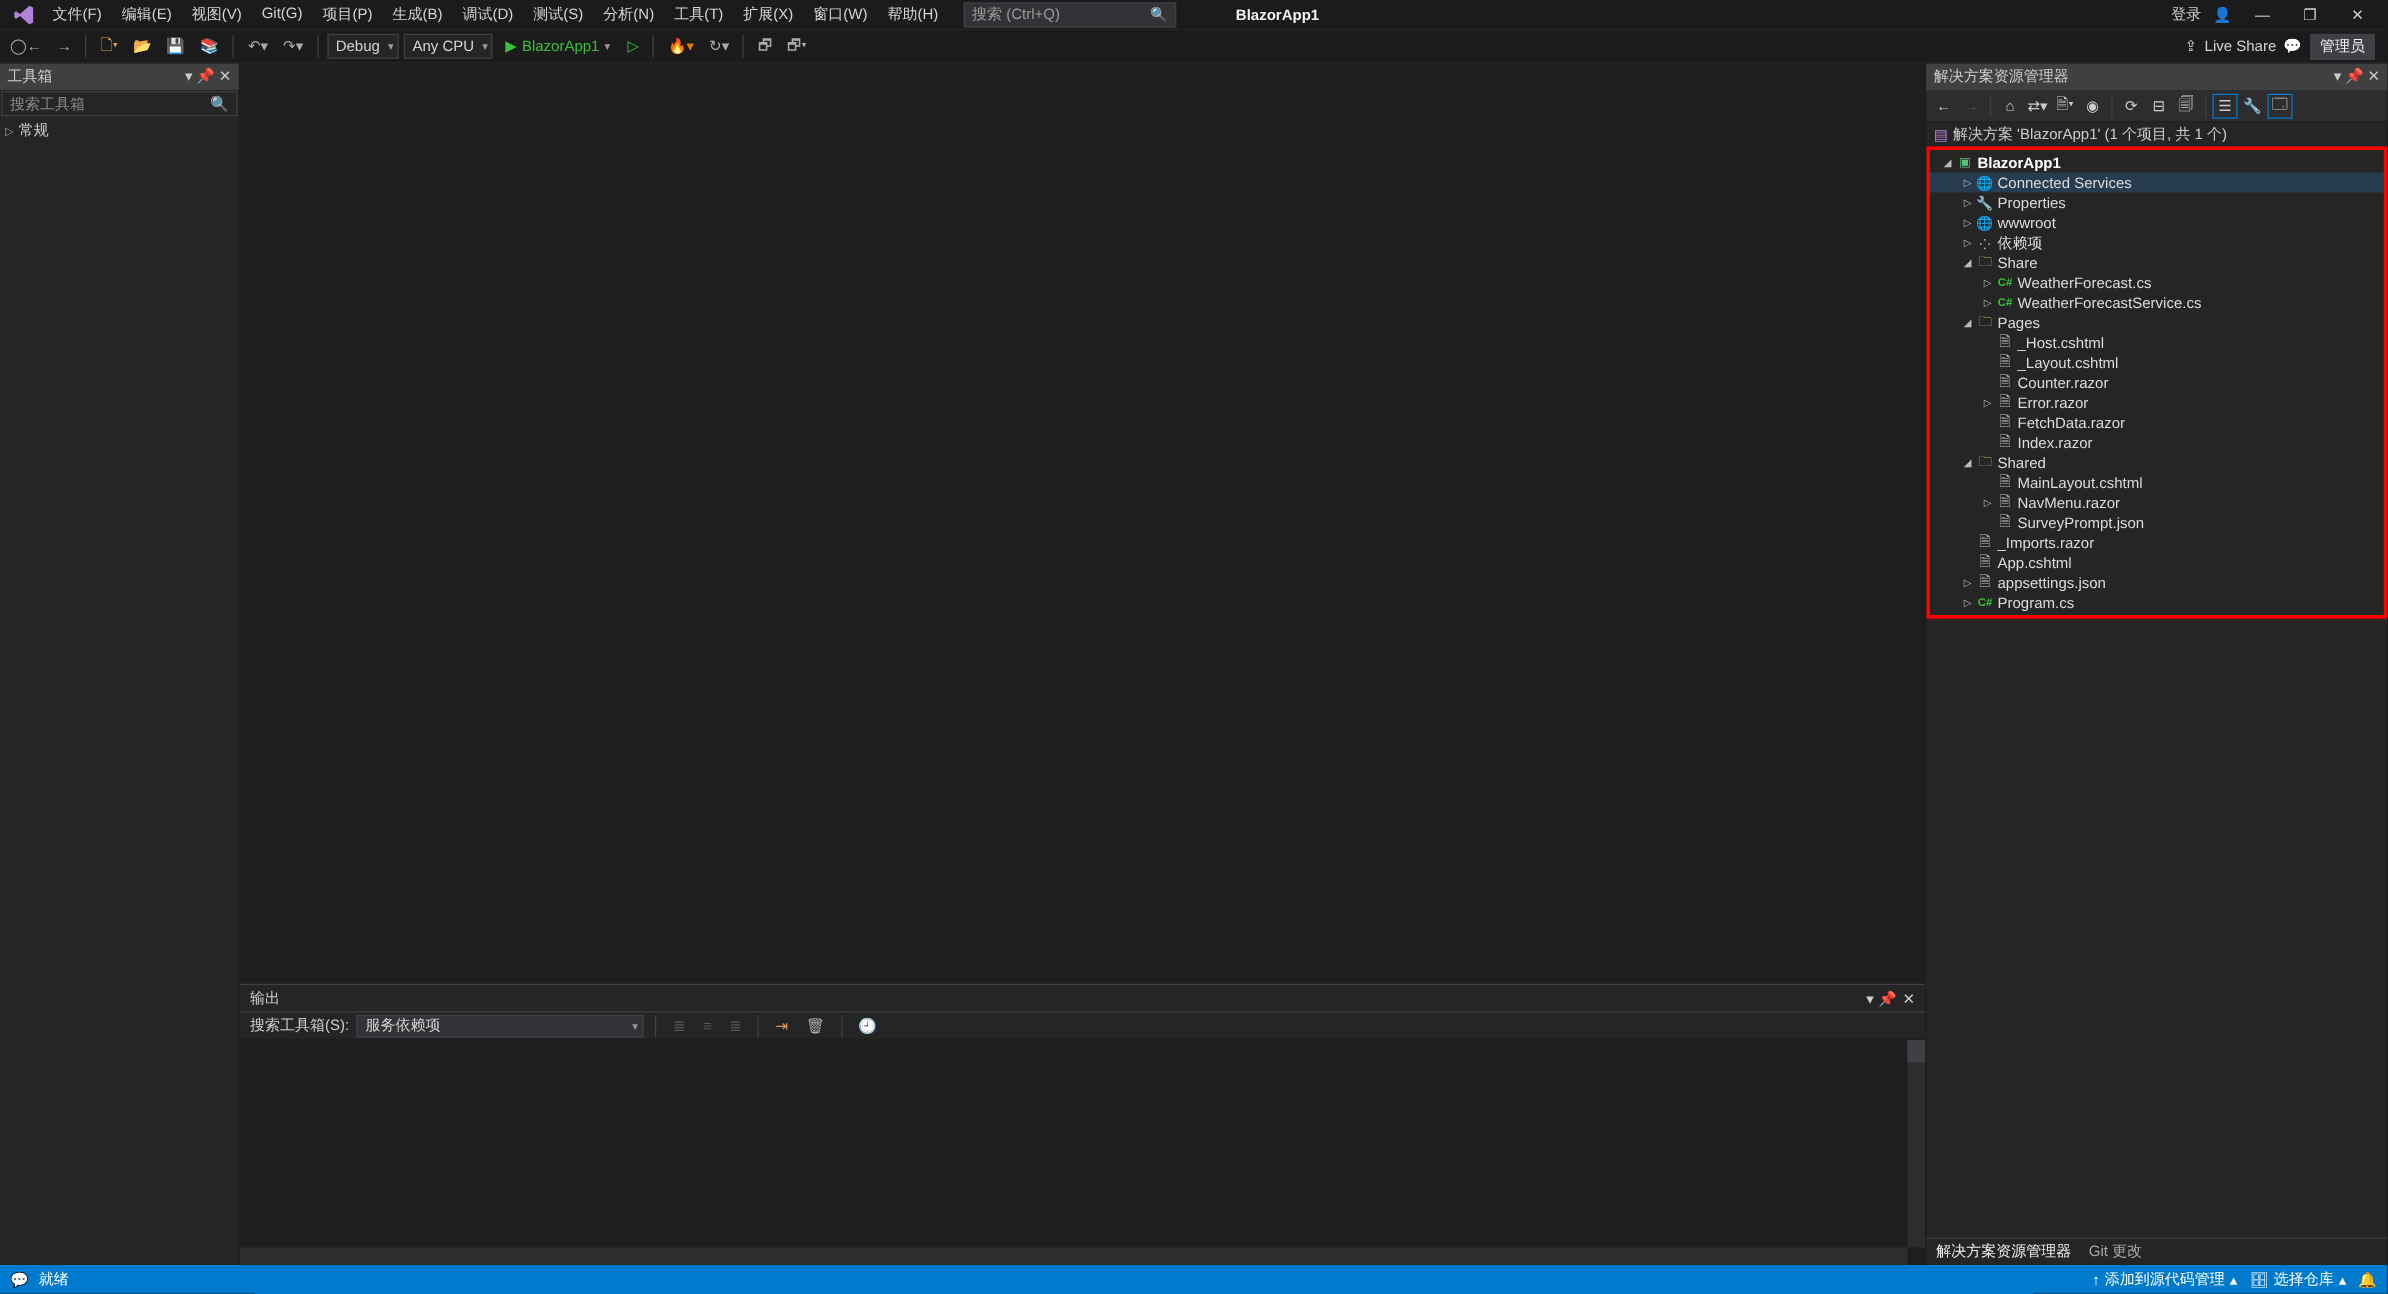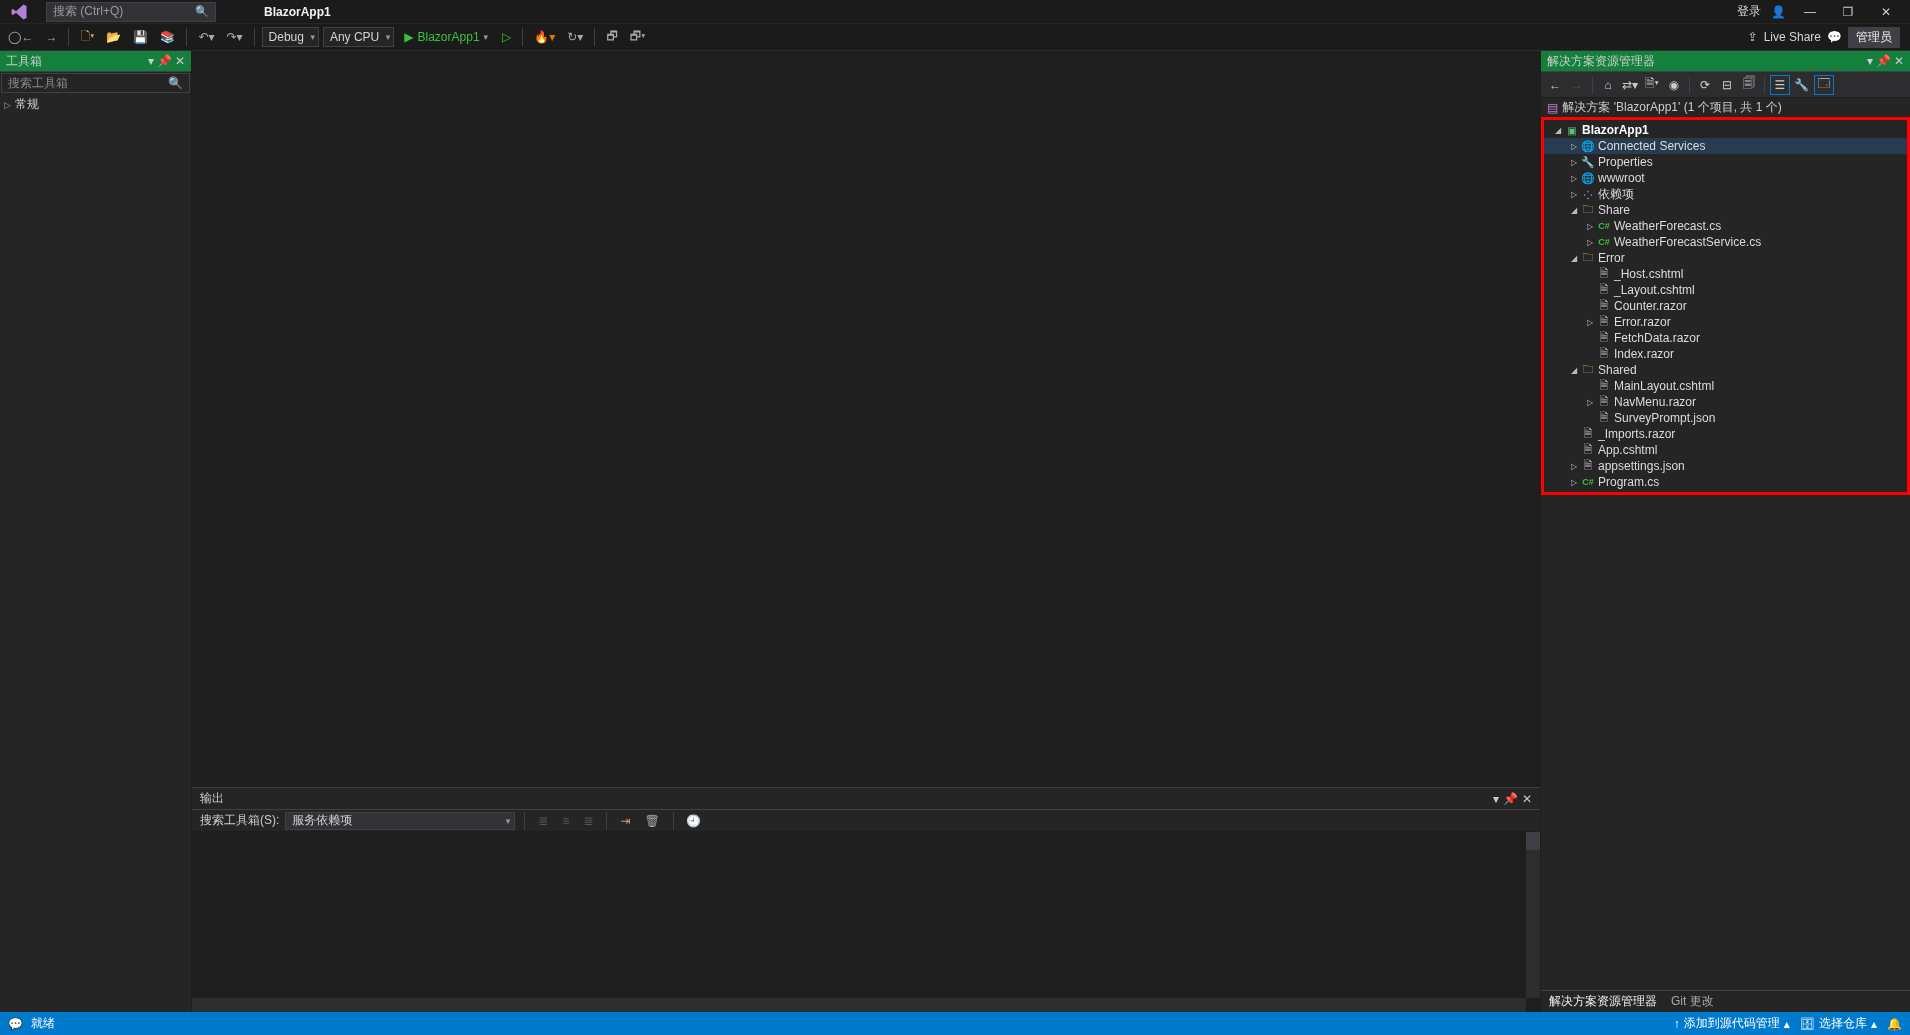--- a/index.html
+++ b/index.html
@@ -74,21 +74,21 @@
   .workarea {
     flex: 1; display: flex; min-height: 0;
     background: #252526;
   }
   
   .toolbox {
     width: 192px; background: #252526; border-right: 1px solid #1e1e1e;
     display: flex; flex-direction: column;
   }
   .panel-title {
-    height: 21px; background: #15803d; border-bottom: 1px solid #3f3f46;
+    height: 21px; background: #404040; border-bottom: 1px solid #3f3f46;
     display: flex; align-items: center; padding: 0 6px; color: #ccc;
   }
   .panel-title .picons { margin-left: auto; display: flex; gap: 3px; color: #ccc; }
   .toolbox-search {
     height: 20px; background: #252526; border: 1px solid #3f3f46;
     margin: 1px; display: flex; align-items: center; padding: 0 6px;
     color: #888; justify-content: space-between;
   }
   .toolbox-row { display: flex; align-items: center; padding: 2px 4px; gap: 4px; color: #ccc;}
   .toolbox-row .chev { font-size: 9px; color: #999; }
@@ -179,20 +179,35 @@
   .statusbar .right { margin-left: auto; display: flex; align-items: center; gap: 10px; }
   .statusbar .sb-btn { cursor: pointer; display: flex; align-items: center; gap: 4px; }
 </style>
 </head>
 <body>
 
 <div class="menubar">
   <svg class="vs-logo" viewBox="0 0 24 24">
     <path d="M18 2 L22 4 V20 L18 22 L8 13 L4 16 L2 15 V9 L4 8 L8 11 Z" fill="#b182d8"></path>
   </svg>
+  <div id="menus" style="display:flex">
+      <span class="menu-item">文件(F)</span>
+      <span class="menu-item">编辑(E)</span>
+      <span class="menu-item">视图(V)</span>
+      <span class="menu-item">Git(G)</span>
+      <span class="menu-item">项目(P)</span>
+      <span class="menu-item">生成(B)</span>
+      <span class="menu-item">调试(D)</span>
+      <span class="menu-item">测试(S)</span>
+      <span class="menu-item">分析(N)</span>
+      <span class="menu-item">工具(T)</span>
+      <span class="menu-item">扩展(X)</span>
+      <span class="menu-item">窗口(W)</span>
+      <span class="menu-item">帮助(H)</span>
+    </div>
   <div class="search-box">
     <span>搜索 (Ctrl+Q)</span>
     <span class="mag">🔍</span>
   </div>
   <div class="titlecenter">BlazorApp1</div>
   <div class="menubar-right">
     <span style="cursor:pointer">登录</span>
     <span style="cursor:pointer">👤</span>
     <span class="win-btn">—</span>
     <span class="win-btn">❐</span>
@@ -363,21 +378,21 @@
             <span class="lbl">WeatherForecast.cs</span>
           </div>
           <div class="node" style="padding-left: 40px;">
             <span class="arrow closed"></span>
             <span class="ico csharp">C#</span>
             <span class="lbl">WeatherForecastService.cs</span>
           </div>
           <div class="node" style="padding-left: 24px;">
             <span class="arrow open"></span>
             <span class="ico folder">🗀</span>
-            <span class="lbl">Error</span>
+            <span class="lbl">Pages</span>
           </div>
           <div class="node" style="padding-left: 40px;">
             <span class="arrow">&nbsp;</span>
             <span class="ico file">🗎</span>
             <span class="lbl">_Host.cshtml</span>
           </div>
           <div class="node" style="padding-left: 40px;">
             <span class="arrow">&nbsp;</span>
             <span class="ico file">🗎</span>
             <span class="lbl">_Layout.cshtml</span>

